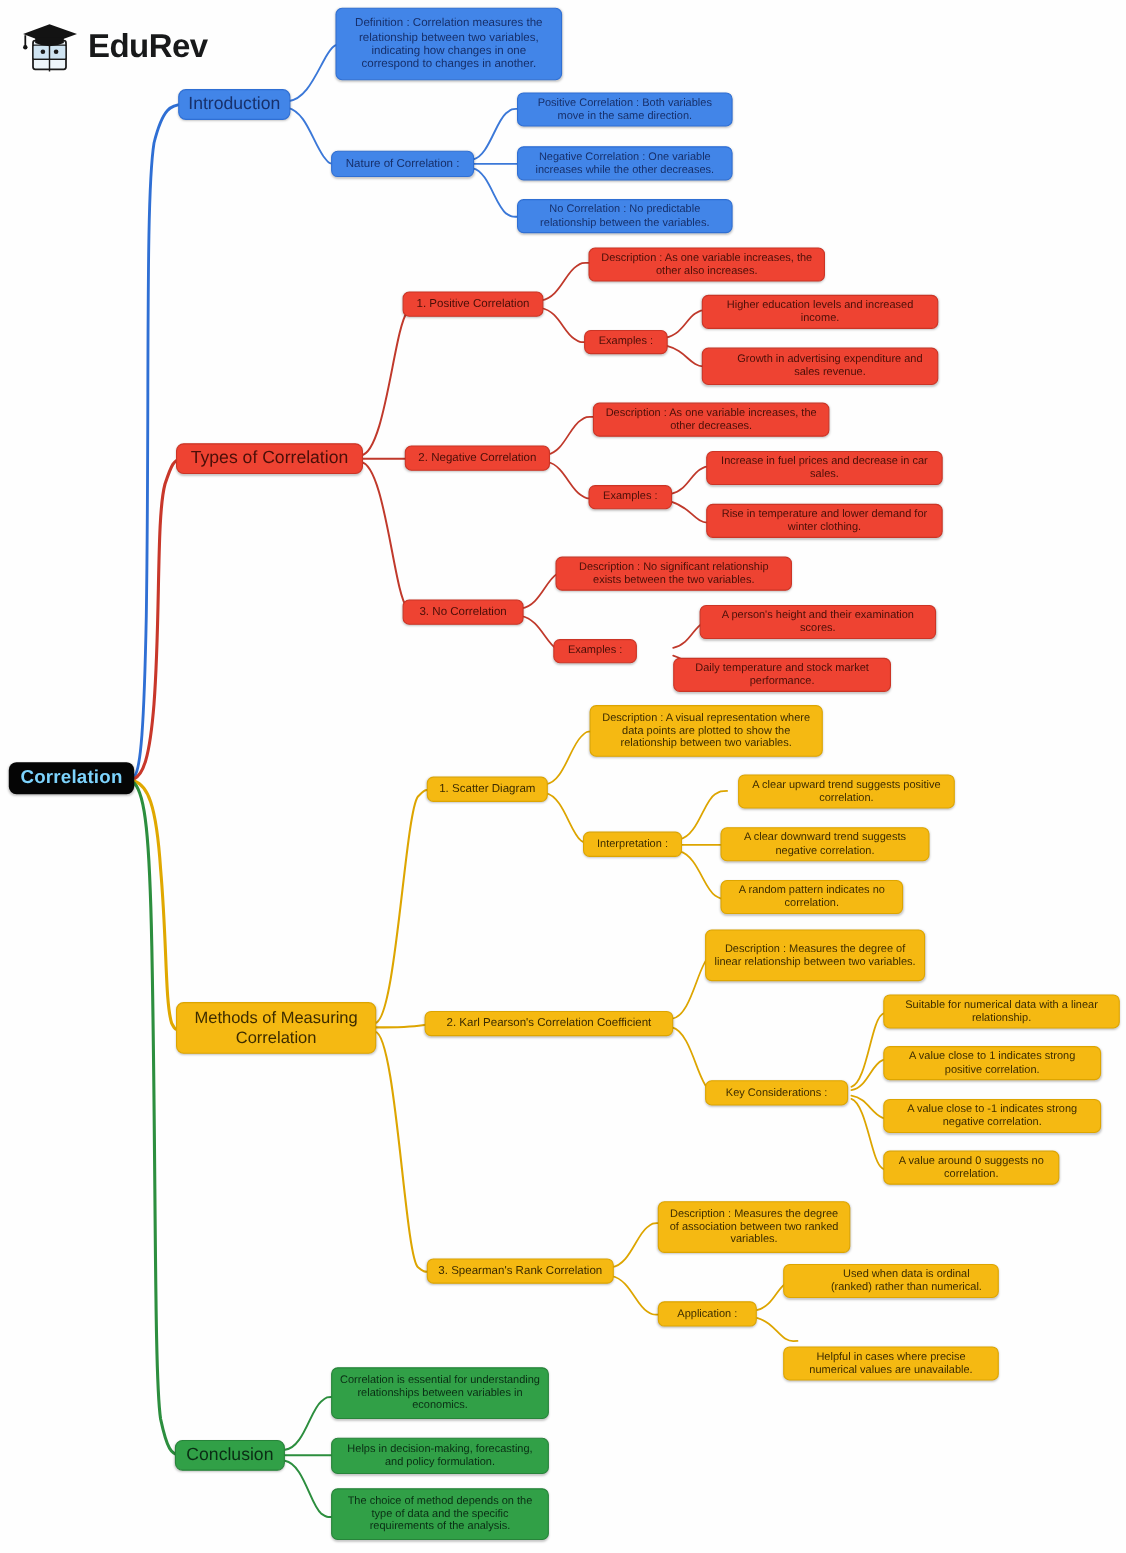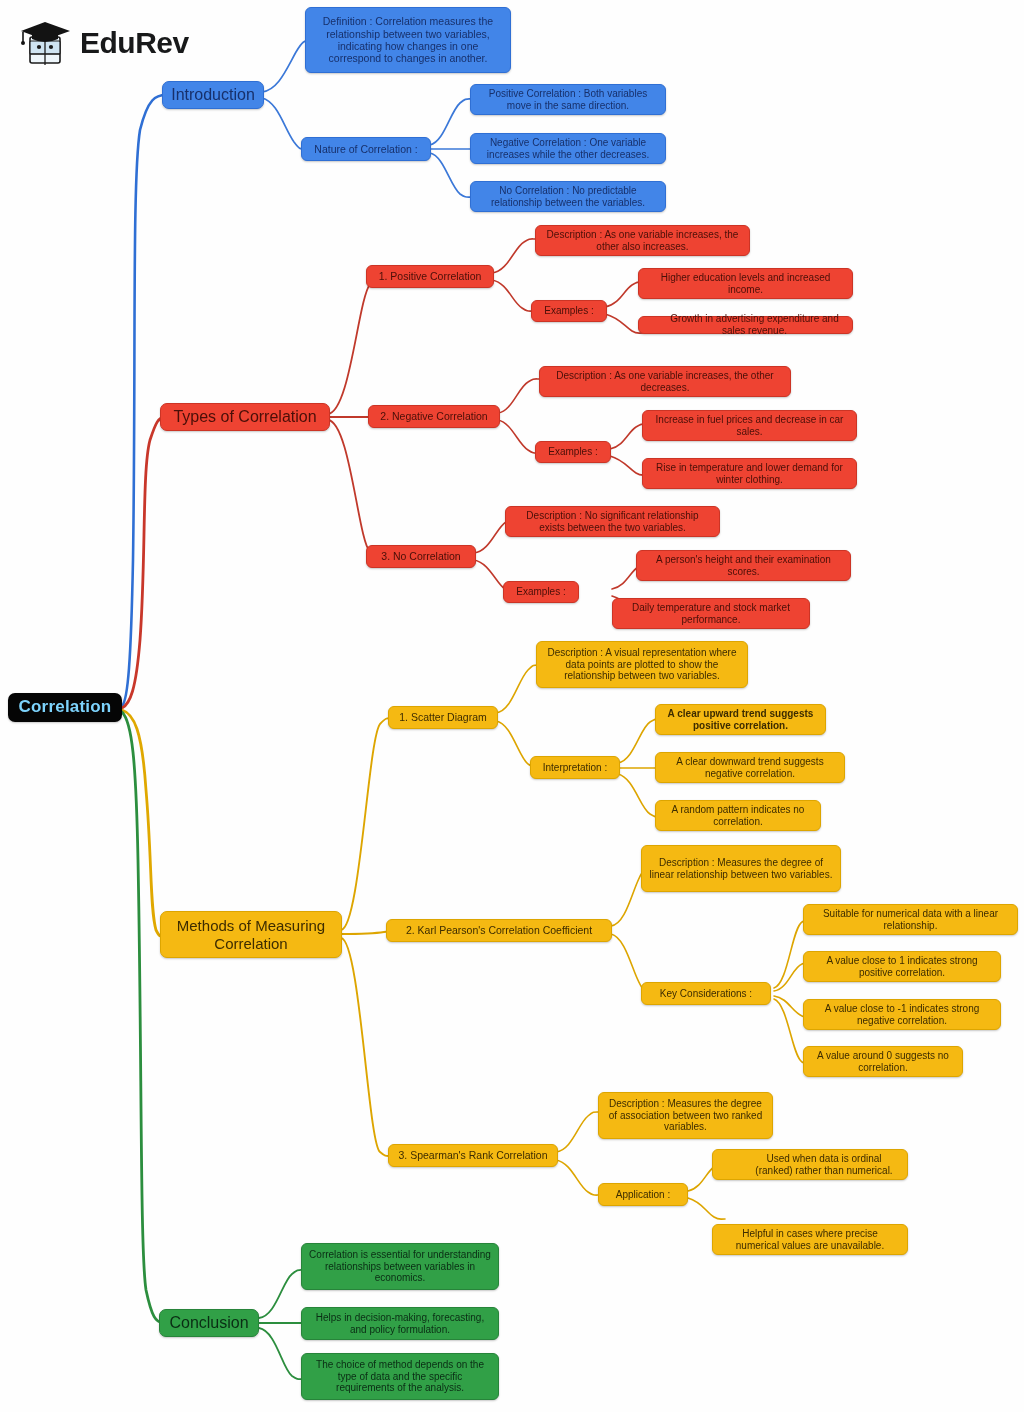--- a/index.html
+++ b/index.html
@@ -196,28 +196,28 @@
   </div>
   <div class="node c-red lvl3" style="left:535px; top:225px; width:215px; height:31px;">
     <span>Description : As one variable increases, the other also increases.</span>
   </div>
   <div class="node c-red lvl3" style="left:531px; top:300px; width:76px; height:22px;">
     <span>Examples :</span>
   </div>
   <div class="node c-red lvl3" style="left:638px; top:268px; width:215px; height:31px;">
     <span>Higher education levels and increased income.</span>
   </div>
-  <div class="node c-red lvl3" style="left:638px; top:316px; width:215px; height:18px;padding-left:25px;">
+  <div class="node c-red lvl3" style="left:638px; top:316px; width:215px; height:34px;padding-left:25px;">
     <span>Growth in advertising expenditure and sales revenue.</span>
   </div>
 
   <div class="node c-red lvl2" style="left:368px; top:405px; width:132px; height:23px;">
     <span>2. Negative Correlation</span>
   </div>
-  <div class="node c-red lvl3" style="left:539px; top:366px; width:252px; height:31px;">
+  <div class="node c-red lvl3" style="left:539px; top:366px; width:215px; height:31px;">
     <span>Description : As one variable increases, the other decreases.</span>
   </div>
   <div class="node c-red lvl3" style="left:535px; top:441px; width:76px; height:22px;">
     <span>Examples :</span>
   </div>
   <div class="node c-red lvl3" style="left:642px; top:410px; width:215px; height:31px;">
     <span>Increase in fuel prices and decrease in car sales.</span>
   </div>
   <div class="node c-red lvl3" style="left:642px; top:458px; width:215px; height:31px;">
     <span>Rise in temperature and lower demand for winter clothing.</span>
@@ -245,21 +245,21 @@
 
   <div class="node c-yellow lvl2" style="left:388px; top:706px; width:110px; height:23px;">
     <span>1. Scatter Diagram</span>
   </div>
   <div class="node c-yellow lvl3" style="left:536px; top:641px; width:212px; height:47px;">
     <span>Description : A visual representation where data points are plotted to show the relationship between two variables.</span>
   </div>
   <div class="node c-yellow lvl3" style="left:530px; top:756px; width:90px; height:23px;">
     <span>Interpretation :</span>
   </div>
-  <div class="node c-yellow lvl3" style="left:655px; top:704px; width:171px; height:31px;font-weight:bold;">
+  <div class="node c-yellow lvl3" style="left:671px; top:704px; width:197px; height:31px;">
     <span>A clear upward trend suggests positive correlation.</span>
   </div>
   <div class="node c-yellow lvl3" style="left:655px; top:752px; width:190px; height:31px;">
     <span>A clear downward trend suggests negative correlation.</span>
   </div>
   <div class="node c-yellow lvl3" style="left:655px; top:800px; width:166px; height:31px;">
     <span>A random pattern indicates no correlation.</span>
   </div>
 
   <div class="node c-yellow lvl2" style="left:386px; top:919px; width:226px; height:23px;">

